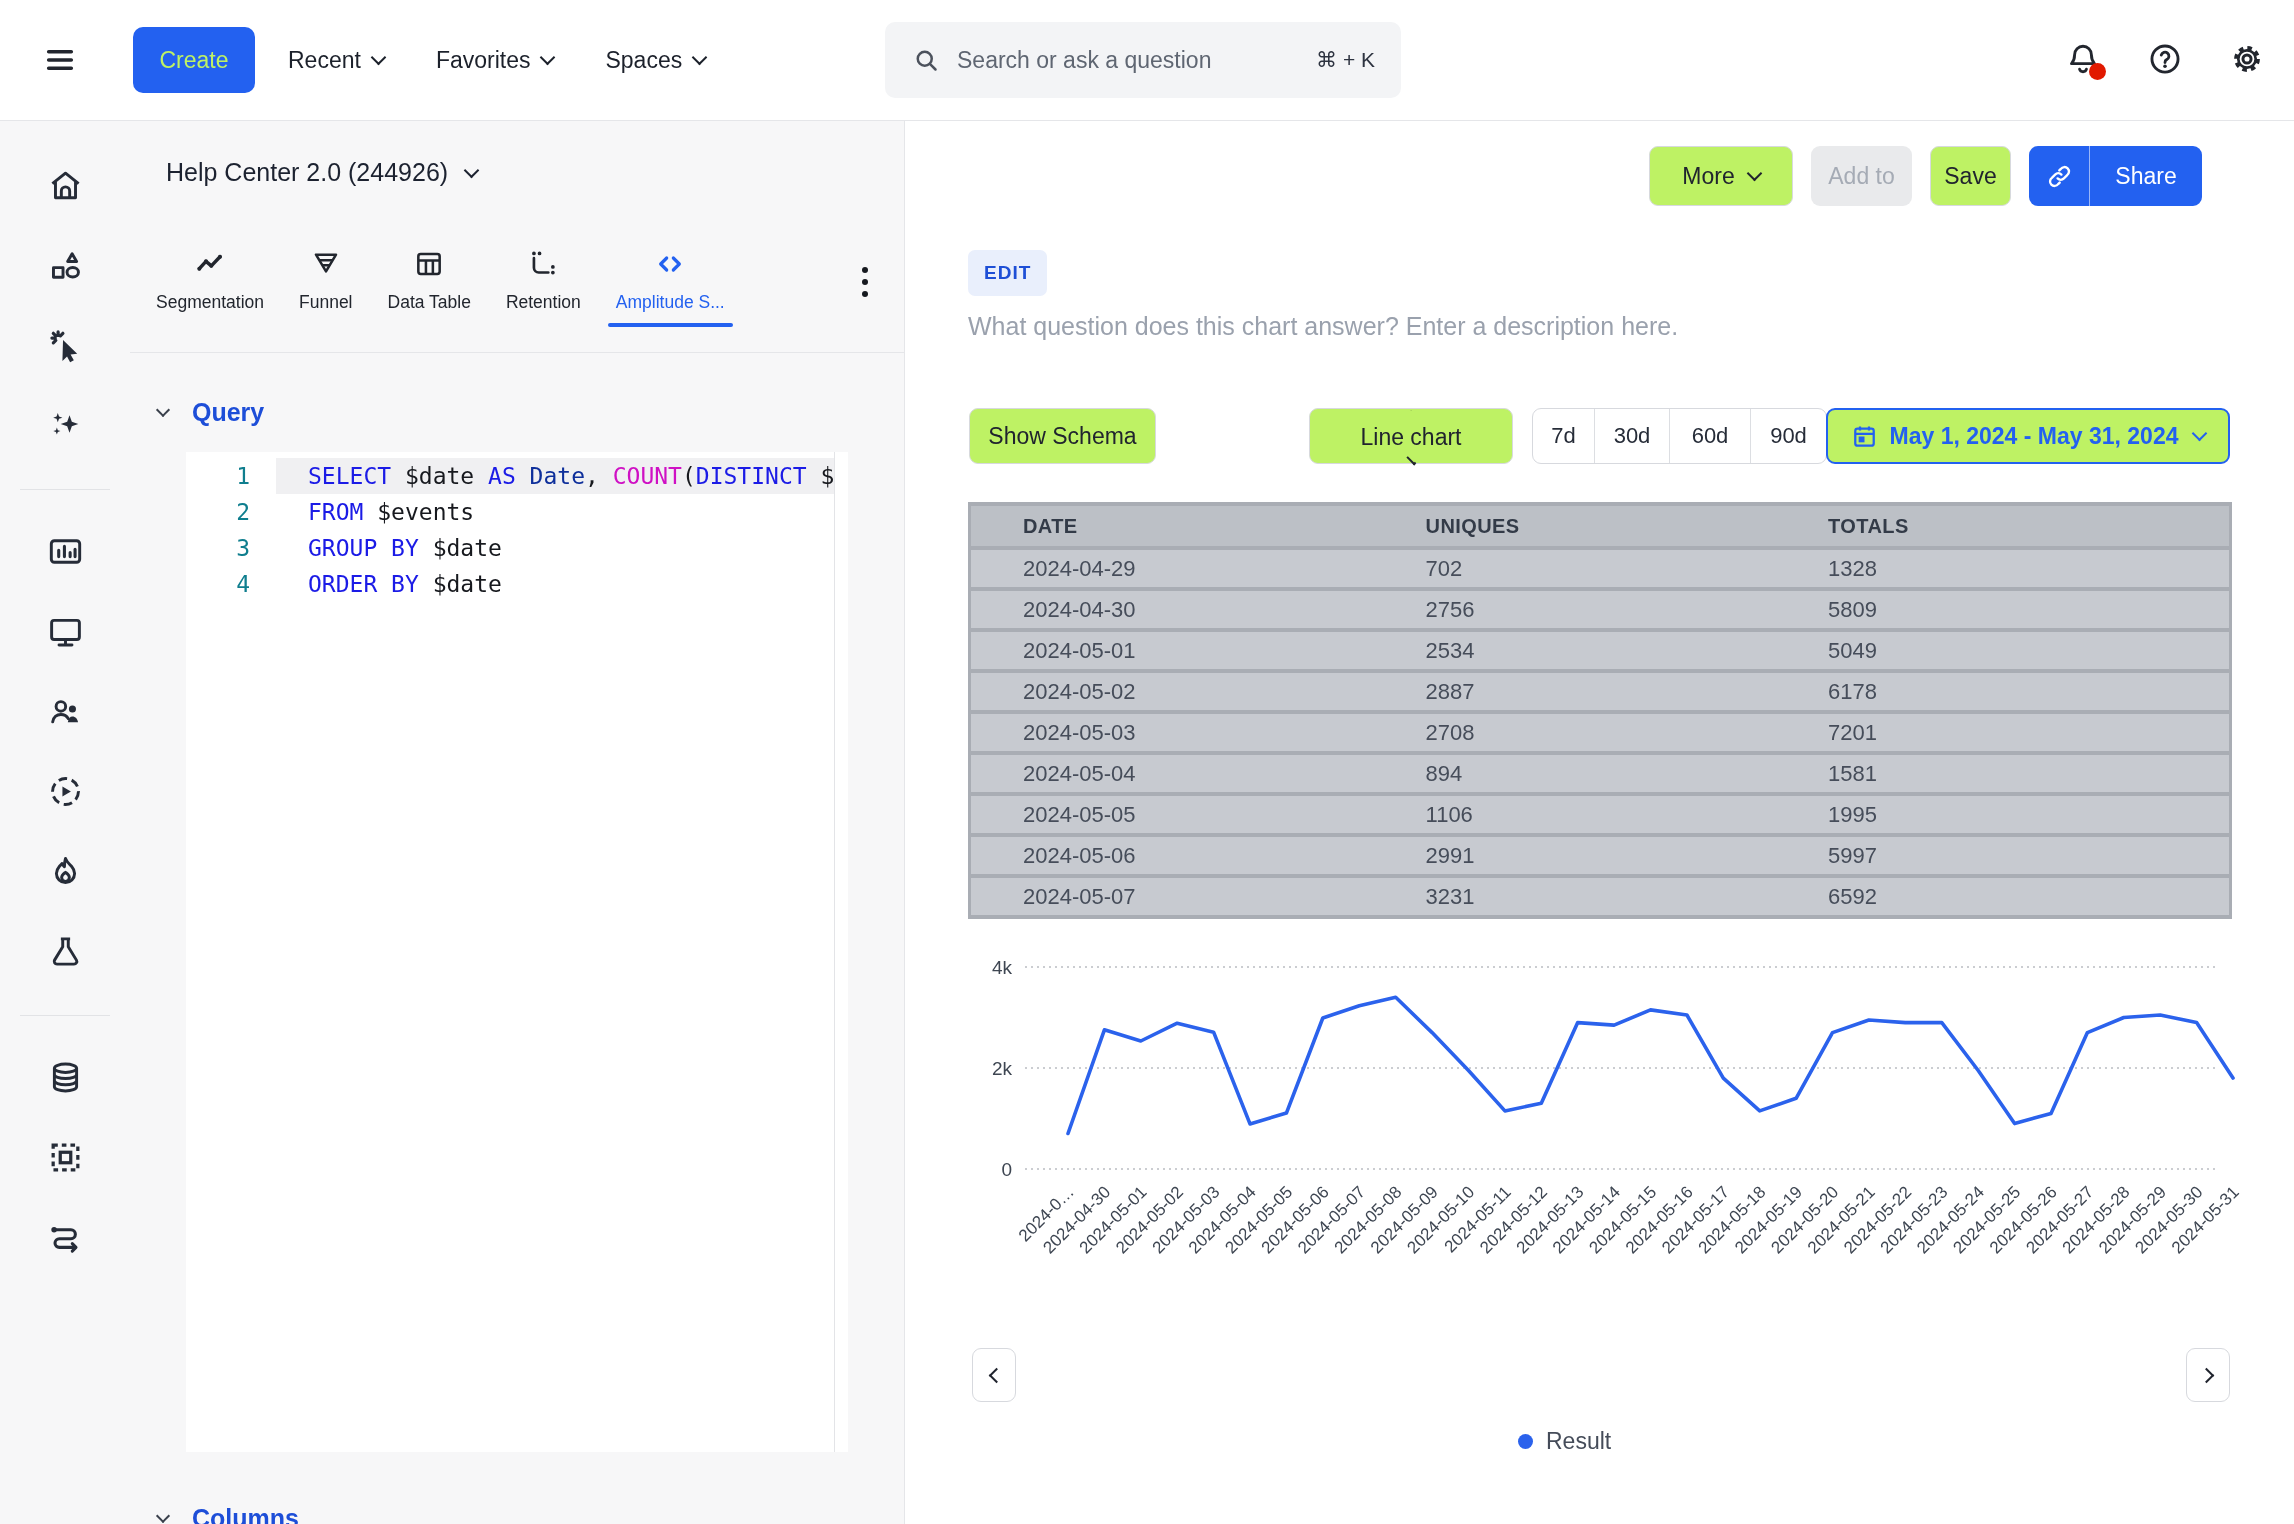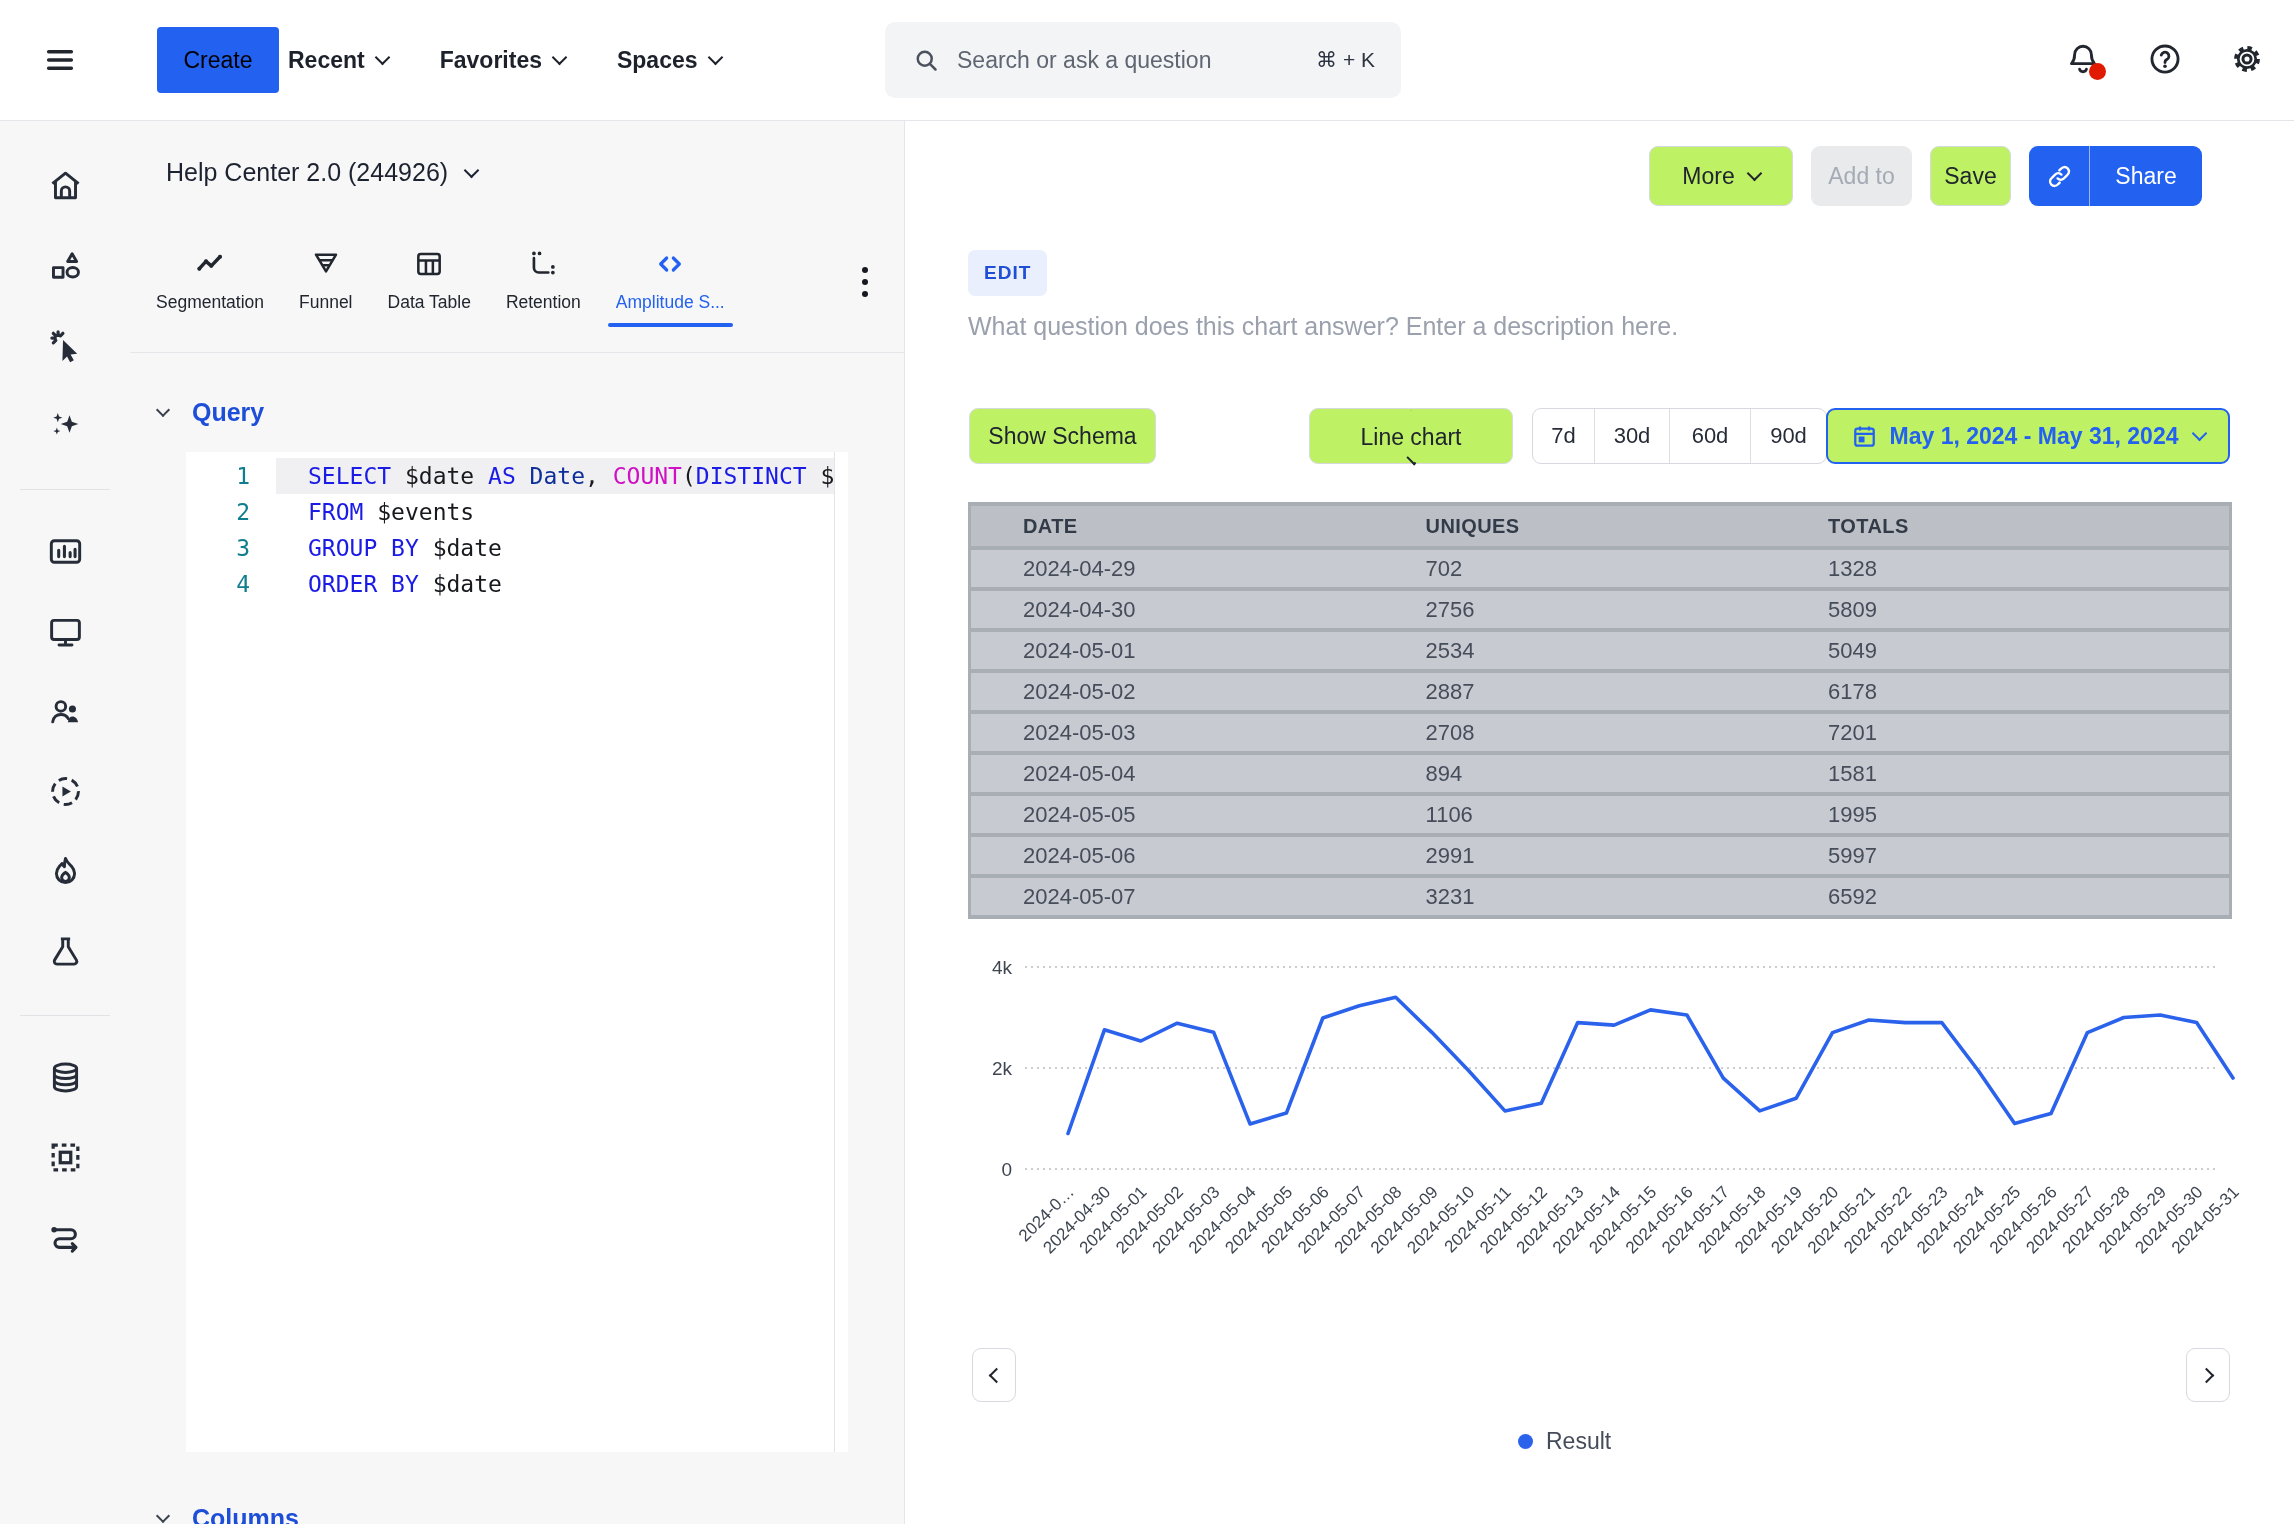--- a/index.html
+++ b/index.html
@@ -4,24 +4,24 @@
 <style>
   html,body{margin:0;padding:0;background:#fff;}
   .screen{position:relative;width:2294px;height:1524px;background:#ffffff;overflow:hidden;
     font-family:"Liberation Sans",sans-serif;color:#1d232e;}
   [data-interactable="true"]{cursor:pointer;}
 
   
   .topbar{position:absolute;left:0;top:0;width:2294px;height:120px;background:#fff;border-bottom:1px solid #e5e6e9;z-index:5;}
   .icon-btn{position:absolute;width:44px;height:44px;display:flex;align-items:center;justify-content:center;background:none;border:none;color:#22262e;padding:0;}
   .icon-btn svg{width:34px;height:34px;}
-  .create-btn{position:absolute;left:133px;top:27px;width:122px;height:66px;background:#2361f0;color:#000000;
-    border:none;border-radius:4px;font-size:23px;font-weight:500;font-family:inherit;margin-left:24px;}
+  .create-btn{position:absolute;left:133px;top:27px;width:122px;height:66px;background:#2361f0;color:#bef264;
+    border:none;border-radius:10px;font-size:23px;font-weight:500;font-family:inherit;}
   .top-menus{position:absolute;left:288px;top:0;height:120px;display:flex;align-items:center;gap:52px;}
-  .top-menu{display:flex;align-items:center;gap:12px;font-size:23px;font-weight:700;color:#1c212b;}
+  .top-menu{display:flex;align-items:center;gap:12px;font-size:23px;font-weight:400;color:#1c212b;}
   .chev{display:inline-block;width:9px;height:9px;border-right:2.4px solid currentColor;border-bottom:2.4px solid currentColor;
     transform:rotate(45deg);margin-top:-5px;}
   .searchbar{position:absolute;left:885px;top:22px;width:516px;height:76px;background:#f3f4f6;border-radius:10px;
     display:flex;align-items:center;padding:0 26px;box-sizing:border-box;gap:16px;}
   .searchbar .sicon{width:30px;height:30px;color:#4c525d;flex:0 0 auto;display:flex;}
   .searchbar .ph{font-size:23px;color:#5f6672;flex:1;}
   .searchbar .shortcut{font-size:21px;color:#2d3340;}
   .top-right-icons{position:absolute;right:26px;top:38px;display:flex;gap:40px;}
   .top-right-icons .tbtn{position:relative;width:42px;height:42px;color:#22262e;display:flex;align-items:center;justify-content:center;}
   .top-right-icons svg{width:36px;height:36px;}

